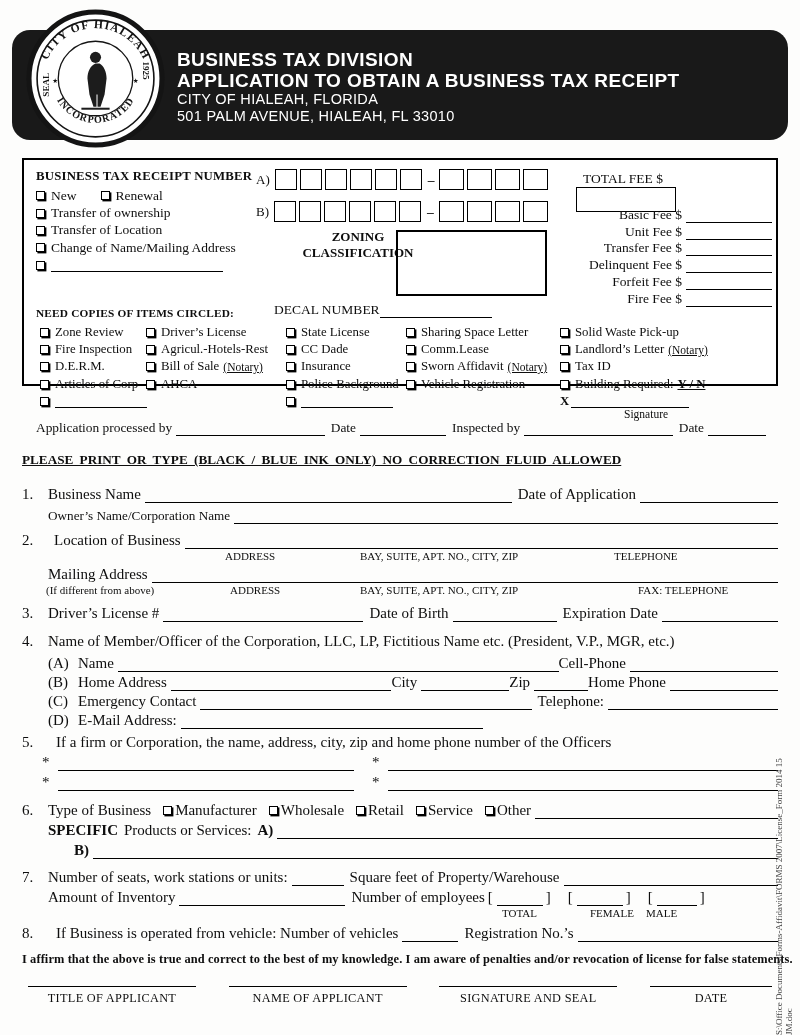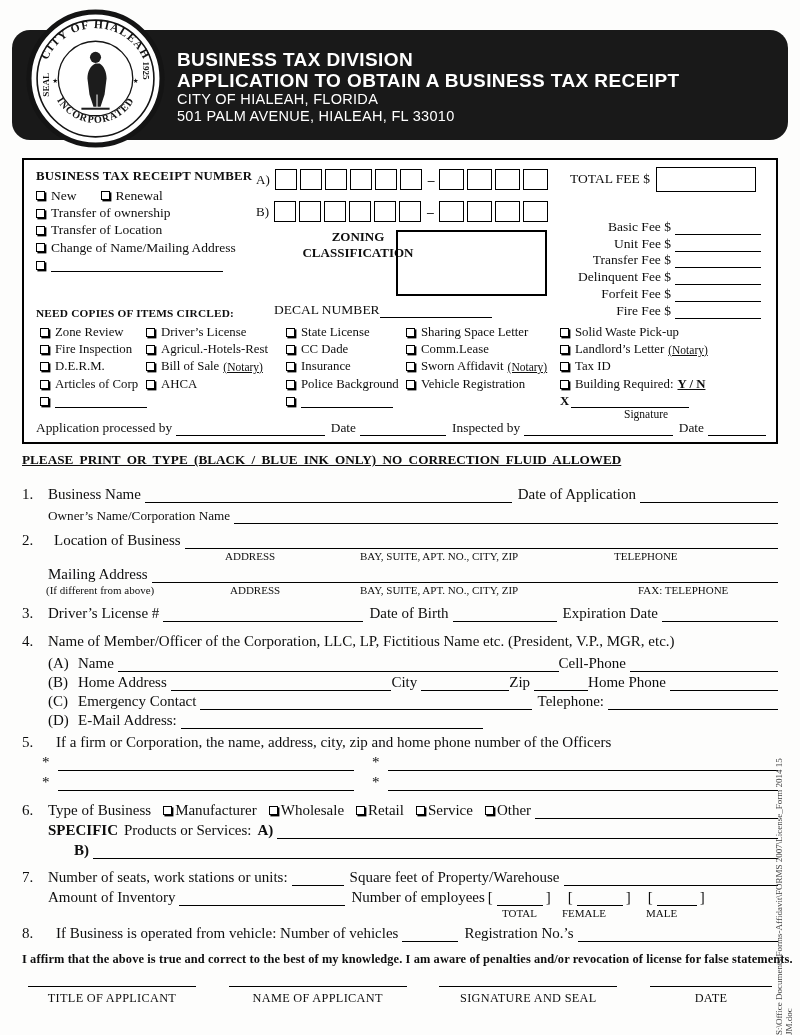--- a/index.html
+++ b/index.html
@@ -7,29 +7,29 @@
 body{position:relative;background:#fdfdfc;font-family:"Liberation Serif",serif;color:#0e0e0e;overflow:hidden;}
 
 
 .band{position:absolute;left:12px;top:30px;width:776px;height:110px;background:#191919;border-radius:18px;}
 .seal{position:absolute;left:25px;top:8px;width:141px;height:141px;}
 .band-text{position:absolute;left:177px;top:49px;color:#fff;font-family:"Liberation Sans",sans-serif;}
 .band-title{font-size:19px;font-weight:bold;letter-spacing:.4px;line-height:21px;}
 .band-sub{font-size:14.5px;line-height:16.5px;letter-spacing:.3px;}
 
 
-.obox{position:absolute;left:22px;top:158px;width:756px;height:286px;border:2.5px solid #000;font-size:13.5px;background:#fff;}
+.obox{position:absolute;left:22px;top:158px;width:756px;height:228px;border:2.5px solid #000;font-size:13.5px;background:#fff;}
 .abs{position:absolute;}
 .rlabel{font-weight:bold;font-size:12.8px;letter-spacing:.2px;}
 .cells{display:flex;align-items:center;}
 .rowpfx{margin-right:5px;font-size:13px;}
 .cell{width:22px;height:21px;border:1.6px solid #000;margin-right:3px;flex:none;}
 .cell.w2{width:25px;}
 .dash{margin:0 5px 0 3px;font-weight:bold;}
-.tf{display:flex;align-items:flex-start;}
+.tf{display:flex;align-items:center;flex-direction:column;}
 .tfbox{width:100px;height:25px;border:1.8px solid #000;margin-left:6px;flex:none;}
 .cb{display:inline-block;width:9px;height:9px;border:1.2px solid #000;box-shadow:1.4px 1.4px 0 #000;margin-right:6px;flex:none;background:#fff;}
 .bl{display:inline-block;border-bottom:1px solid #000;height:14px;}
 .srow{display:flex;align-items:center;height:17.4px;white-space:nowrap;}
 .feerow{display:flex;justify-content:flex-end;align-items:flex-end;height:16.8px;white-space:nowrap;}
 .zoning{text-align:center;font-weight:bold;font-size:13px;line-height:15.5px;}
 .zbox{width:151px;height:66px;border:2px solid #000;}
 .needcopies{font-size:11.3px;font-weight:bold;letter-spacing:.2px;}
 .clcol{font-size:12.8px;}
 .clrow{display:flex;align-items:center;height:17.2px;white-space:nowrap;}
@@ -157,21 +157,21 @@
     <div class="srow">
         <span class="cb"></span>
         <span>Change of Name/Mailing Address</span>
       </div>
     <div class="srow">
         <span class="cb"></span>
         <span class="bl" style="width:172px;"></span>
       </div>
   </div>
 
-  <div class="abs" style="right:15px;top:46px;width:225px;margin-top:12px;">
+  <div class="abs" style="right:4px;top:46px;width:225px;">
     <div class="feerow">
         <span>Basic Fee $</span>
         <span class="bl" style="width:86px;margin-left:4px;"></span>
       </div>
     <div class="feerow">
         <span>Unit Fee $</span>
         <span class="bl" style="width:86px;margin-left:4px;"></span>
       </div>
     <div class="feerow">
         <span>Transfer Fee $</span>
@@ -491,21 +491,21 @@
     <span class="brk">[</span>
     <span class="bl2" style="width:46px;"></span>
     <span class="brk">]</span>
     <span style="width:14px;"></span>
     <span class="brk">[</span>
     <span class="bl2" style="width:40px;"></span>
     <span class="brk">]</span>
   </div>
   <div class="cap">
     <span style="left:480px;">TOTAL</span>
-    <span style="left:540px;">FEMALE</span>
+    <span style="left:568px;">FEMALE</span>
     <span style="left:624px;">MALE</span>
   </div>
 
   <div class="frow" style="margin-top:5px;">
     <span class="num" style="width:34px;">8.</span>
     <span>If Business is operated from vehicle: Number of vehicles</span>
     <span class="bl2" style="width:56px;"></span>
     <span class="ml6">Registration No.’s</span>
     <span class="bl2 grow"></span>
   </div>

